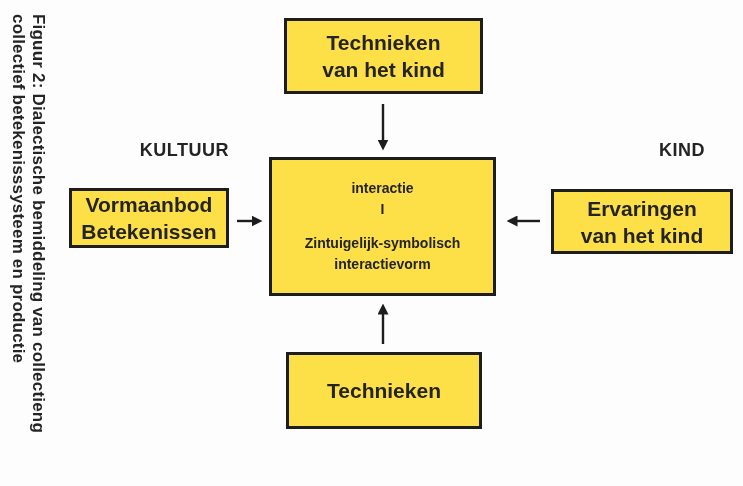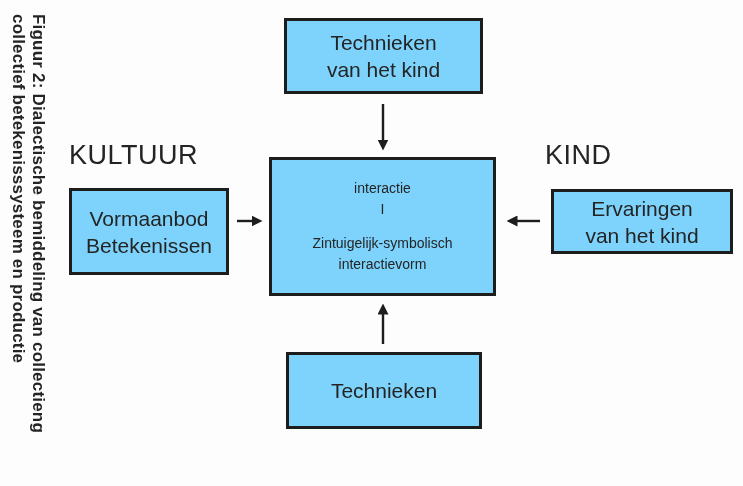--- a/index.html
+++ b/index.html
@@ -31,47 +31,47 @@
     font-weight: bold;
     white-space: nowrap;
     letter-spacing: 0.2px;
   }
 
   
   .side-label {
     position: absolute;
     top: 140px;
     width: 160px;
-    text-align: left;
-    font-size: 27px;
-    font-weight: normal;
+    text-align: right;
+    font-size: 18px;
+    font-weight: bold;
     letter-spacing: 0.5px;
   }
   .label-kultuur { left: 69px; }
   .label-kind    { left: 545px; }
 
   
   .box {
     position: absolute;
     box-sizing: border-box;
     border: 3px solid #1d1d1d;
-    background: #7dd3fc;
+    background: #fde047;
     display: flex;
     flex-direction: column;
     align-items: center;
     justify-content: center;
     text-align: center;
-    font-weight: normal;
+    font-weight: bold;
   }
   .box-outer {
     font-size: 21px;
     line-height: 27px;
   }
   .box-top    { left: 284px; top: 18px;  width: 199px; height: 76px; }
-  .box-left   { left: 69px;  top: 188px; width: 160px; height: 87px; }
+  .box-left   { left: 69px;  top: 188px; width: 160px; height: 60px; }
   .box-right  { left: 551px; top: 189px; width: 182px; height: 65px; }
   .box-bottom { left: 286px; top: 352px; width: 196px; height: 77px; }
   .box-center {
     left: 269px; top: 157px; width: 227px; height: 139px;
     font-size: 14px;
     line-height: 21px;
   }
   .center-gap { margin-top: 13px; }
 
   .arrows {

